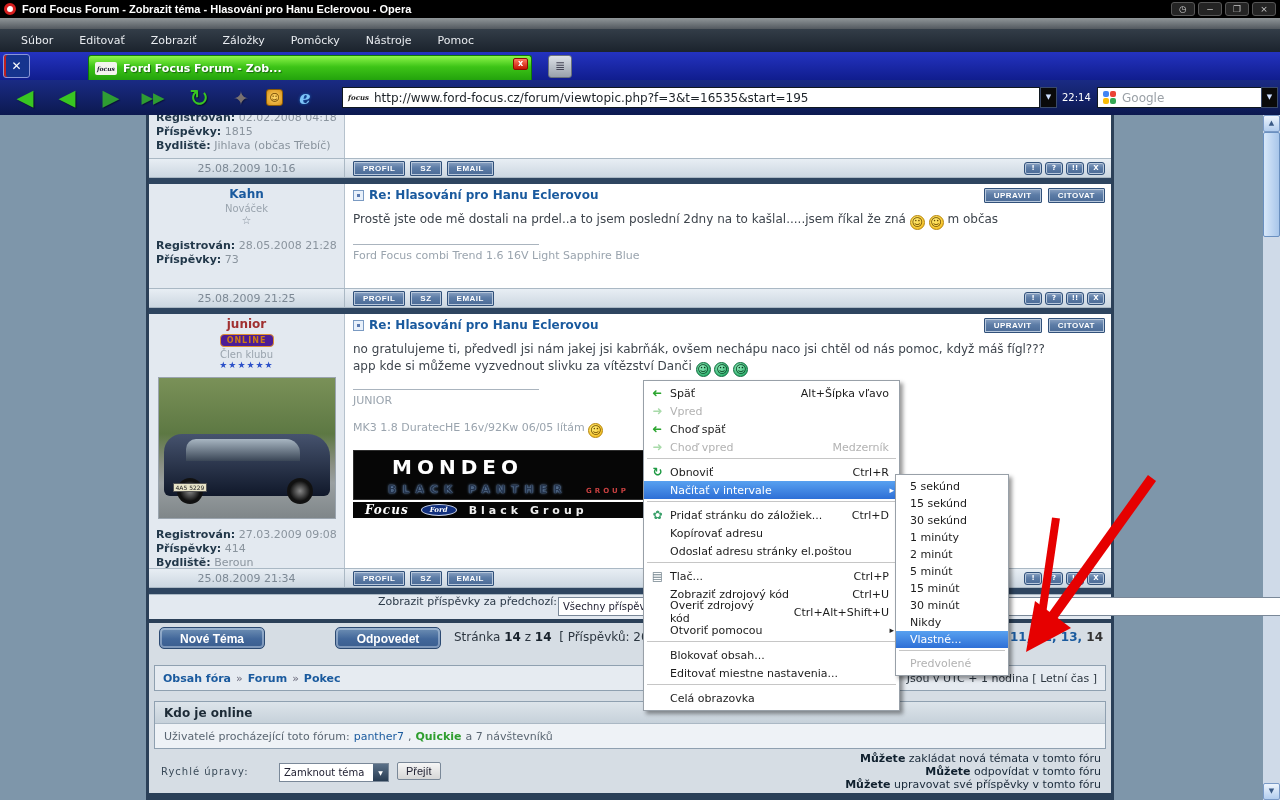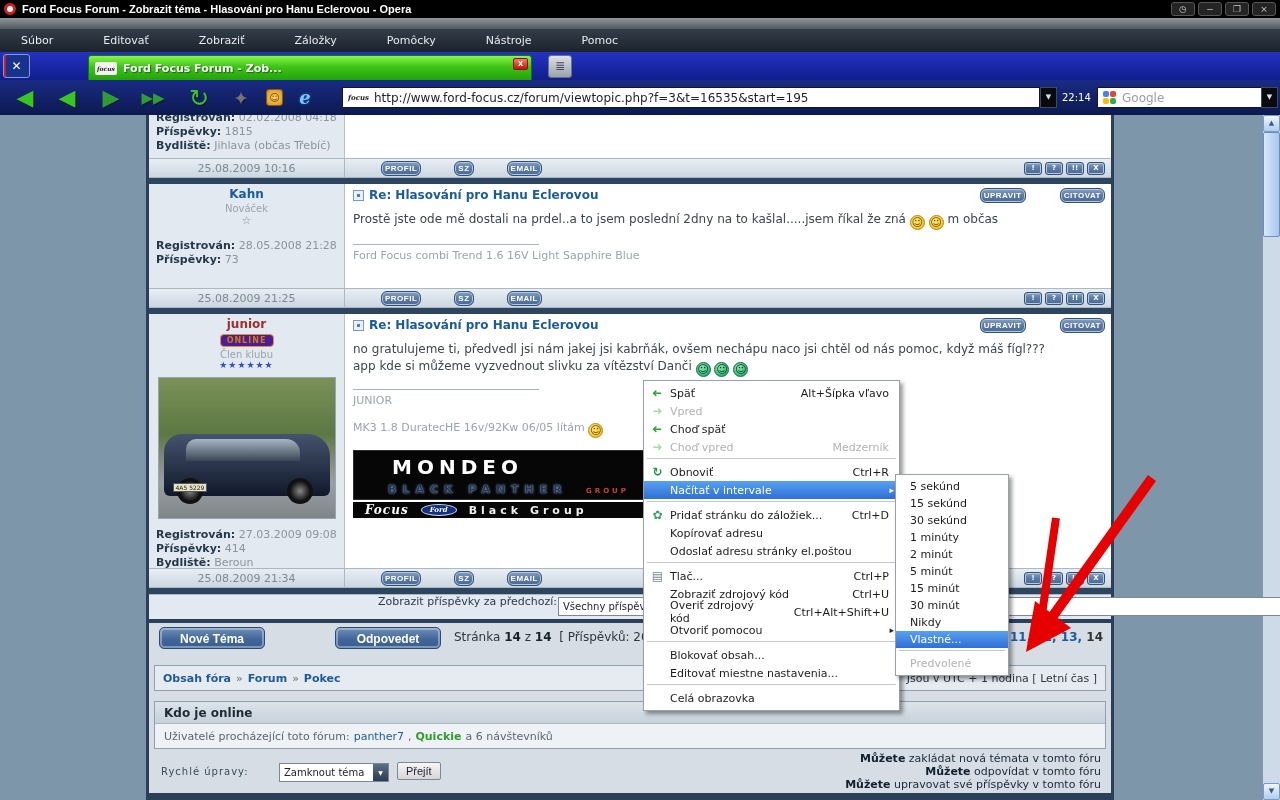--- a/index.html
+++ b/index.html
@@ -9,21 +9,21 @@
   .titlebar{position:absolute;left:0;top:0;width:1280px;height:18px;background:#000;
             display:flex;align-items:center;gap:6px;padding-left:4px;box-sizing:border-box;}
   .opera-o{width:12px;height:12px;border:3px solid #d81f1f;border-radius:50%;background:#fff;box-sizing:border-box;}
   .title-text{color:#fff;font:bold 11px "Liberation Sans",sans-serif;}
   .winbtns{margin-left:auto;display:flex;gap:3px;padding-right:4px;}
   .winbtn{width:24px;height:14px;background:#242424;border:1px solid #565656;border-radius:3px;
           color:#c8c8c8;font-size:9px;line-height:12px;text-align:center;box-sizing:border-box;}
   .titlestrip{position:absolute;left:0;top:18px;width:1280px;height:11px;background:linear-gradient(#909699,#53595f);}
   
   .menubar{position:absolute;left:0;top:29px;width:1280px;height:23px;
-           background:linear-gradient(#333d48,#1b232d);display:flex;align-items:flex-end;padding-left:8px;box-sizing:border-box;gap:24px;}
+           background:linear-gradient(#333d48,#1b232d);display:flex;align-items:flex-end;padding-left:8px;box-sizing:border-box;}
   .mitem{color:#e8ebef;font-size:11px;padding:0 13px;line-height:23px;}
   
   .tabbar{position:absolute;left:0;top:52px;width:1280px;height:28px;background:linear-gradient(#2433c0,#101d8e);}
   .panels-btn{position:absolute;left:3px;top:2px;width:27px;height:24px;background:#16348e;
               border:1px solid #8a96d8;border-radius:3px;color:#fff;font-size:12px;text-align:center;line-height:22px;
               box-shadow:inset 2px 0 0 #c02020;box-sizing:border-box;}
   .tab{position:absolute;left:88px;top:55px;width:444px;height:25px;
        background:linear-gradient(#8cf54a,#3dc417 45%,#23a30c);border:1px solid #0d7a06;border-bottom:none;
        border-radius:3px 3px 0 0;display:flex;align-items:center;gap:6px;padding:0 6px;box-sizing:border-box;}
   .tab-fav{width:22px;height:13px;background:#f4f4ee;border-radius:2px;color:#223;
@@ -77,23 +77,23 @@
   .ustar{text-align:center;color:#8a94a0;font-size:11px;}
   .ustars{text-align:center;color:#2b50c8;font-size:9px;letter-spacing:1px;}
   .online{display:block;width:52px;margin:3px auto 0;border:1px solid #e09030;border-radius:4px;background:#4c1d95;
           color:#cf7b12;font-size:8px;font-weight:bold;text-align:center;padding:1px 0;letter-spacing:1px;}
   .pfoot{height:20px;background:linear-gradient(#e8eef4,#ccd7e1);border-top:1px solid #aab8c4;border-bottom:1px solid #aab8c4;
          display:flex;align-items:center;box-sizing:border-box;}
   .pfdate{width:196px;height:100%;border-right:1px solid #aab8c4;display:flex;align-items:center;justify-content:center;
           color:#7c8894;font-size:11px;box-sizing:border-box;flex:none;}
   .pfbtns{display:flex;gap:5px;padding-left:8px;}
   .pfminis{margin-left:auto;display:flex;gap:3px;padding-right:6px;}
-  .fbtn{background:linear-gradient(#8aa2c2,#5c7ca6 45%,#4a6a96);border:1px solid #31517a;border-radius:6px;
+  .fbtn{background:linear-gradient(#8aa2c2,#5c7ca6 45%,#4a6a96);border:1px solid #31517a;border-radius:1px;
         box-shadow:inset 0 0 0 1px #b8c8dc;color:#fff;font-size:8px;font-weight:bold;letter-spacing:.5px;
-        padding:2px 3px;line-height:9px;margin-left:28px;}
+        padding:2px 9px;line-height:9px;}
   .mini{background:linear-gradient(#8aa2c2,#5c7ca6 45%,#4a6a96);border:1px solid #31517a;border-radius:3px;
         box-shadow:inset 0 0 0 1px #b8c8dc;color:#fff;font-size:7px;font-weight:bold;width:18px;height:13px;
         text-align:center;line-height:11px;box-sizing:border-box;}
   .sep{height:6px;background:#2e4560;}
   .ptitle{display:flex;align-items:center;gap:5px;color:#1a5a9e;font-weight:bold;font-size:12px;}
   .bullet{width:9px;height:9px;border:1px solid #7a9ac2;background:#e8f0fa;position:relative;flex:none;}
   .bullet::after{content:"";position:absolute;left:3px;top:3px;width:3px;height:3px;background:#5a7ab0;}
   .editbtns{position:absolute;right:6px;top:4px;display:flex;gap:6px;}
   .pbody{margin-top:9px;font-size:12px;color:#3e454d;line-height:17px;}
   .sigline{margin-top:14px;width:186px;border-top:1px solid #aab4be;}
@@ -429,21 +429,21 @@
       <span class="bctz">Jsou v UTC + 1 hodina [ Letní čas ]</span>
     </div>
 
     <div class="whobox">
       <div class="whohead">Kdo je online</div>
       <div class="whobody">
         <span>Uživatelé procházející toto fórum:</span>
         <a class="wlink">panther7</a>
           <span>,</span>
         <a class="wgreen">Quickie</a>
-        <span>a 6 návštevníků</span>
+        <span>a 7 návštevníků</span>
       </div>
     </div>
 
     <div class="quickrow">
       <span class="qlabel">Rychlé úpravy:</span>
       <span class="qsel sel">
         <span class="selval">Zamknout téma</span>
         <span class="arr">▼</span>
       </span>
       <button class="gobtn">Přejít</button>

